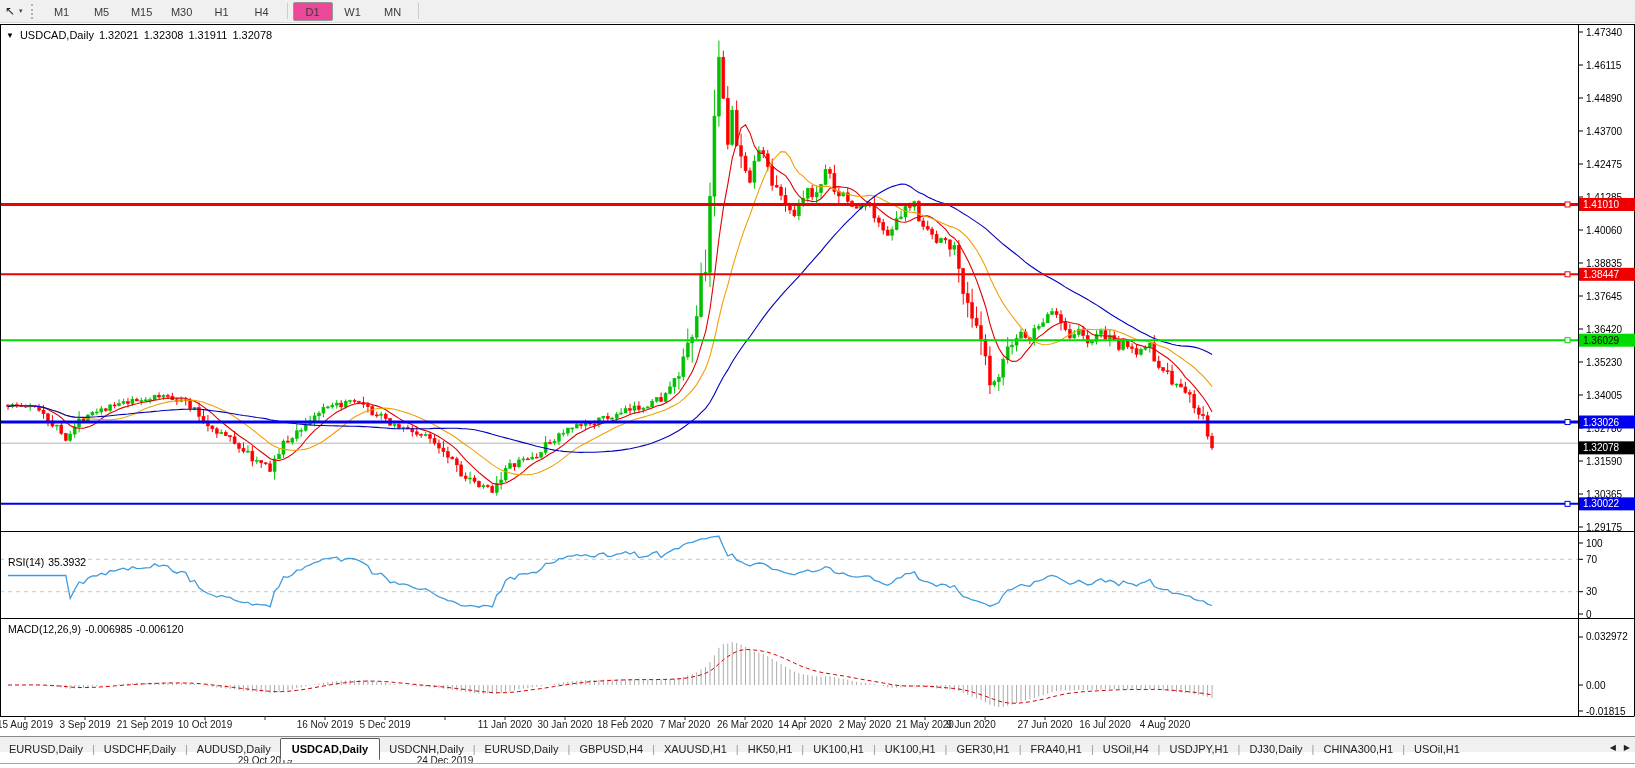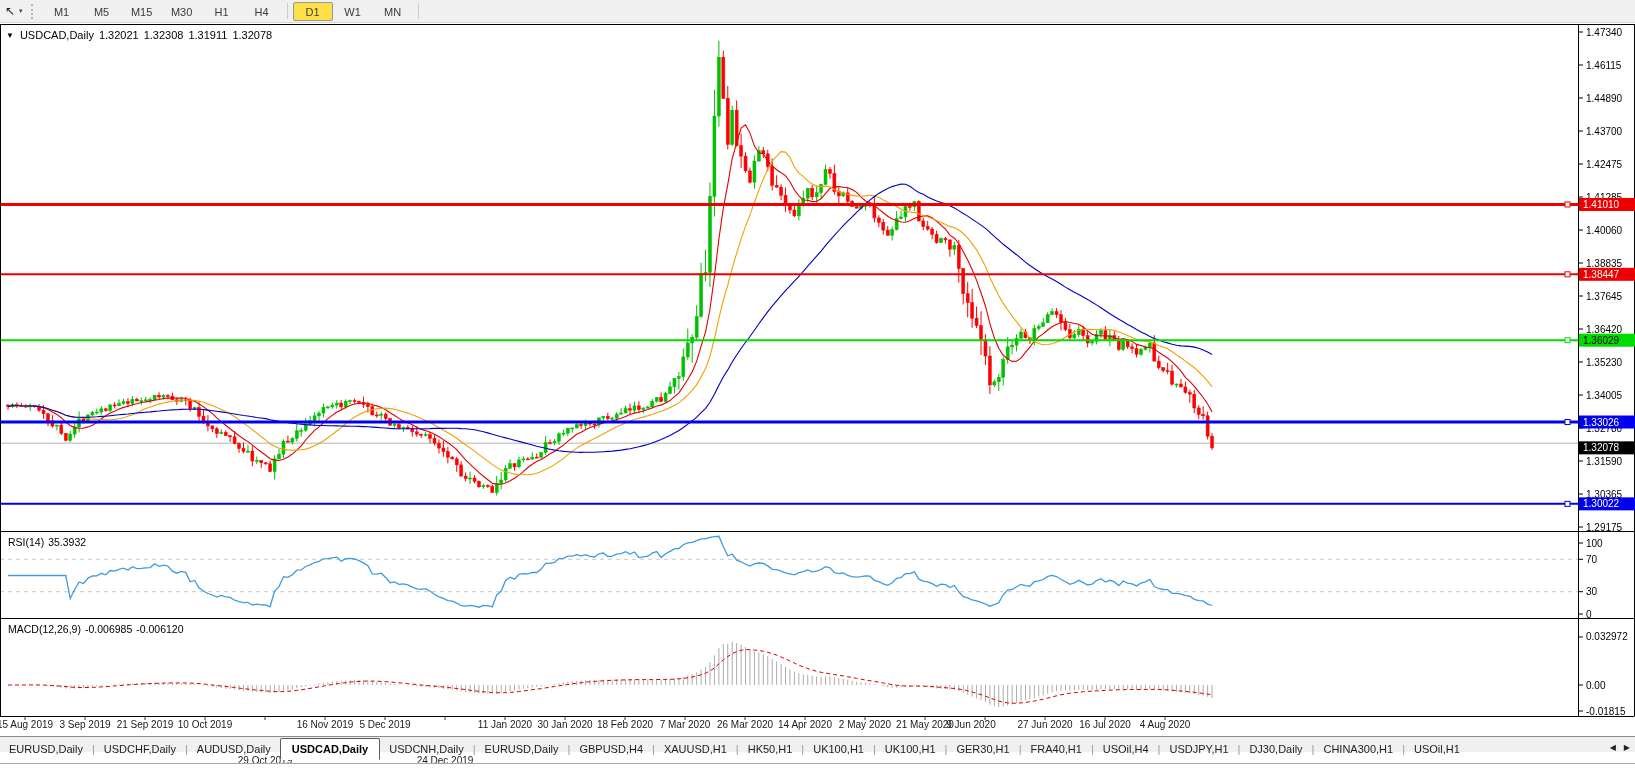--- a/index.html
+++ b/index.html
@@ -8,29 +8,29 @@
   #chart-svg{position:absolute;left:0;top:0;z-index:1}
   
   #toolbar{position:absolute;left:0;top:0;width:1635px;height:23px;background:#f0f0f0;
            border-bottom:1px solid #d9d9d9;display:flex;align-items:center;z-index:3;box-sizing:border-box;padding-left:2px}
   .cursor-wrap{display:flex;align-items:center;color:#222;padding:0 3px;cursor:default}
   .cursor-glyph{font-size:12px;line-height:12px}
   .caret{font-size:7px;margin-left:4px;color:#444}
   .handle{width:2px;height:15px;border-left:2px dotted #b3b3b3;margin:0 7px 0 5px}
   .tfbtn{min-width:24px;text-align:center;font-size:11px;color:#3a3a3a;padding:3px 7px 2px;
          border:1px solid transparent;border-radius:2px;cursor:default}
-  .tfbtn.active{background:#fde047;border-color:#979797}
+  .tfbtn.active{background:#ec4899;border-color:#979797}
   .tdiv{width:1px;height:16px;background:#cccccc;margin:0 5px}
   
   .ovl{position:absolute;z-index:2;color:#000;white-space:nowrap}
   #chart-title{left:6px;top:29px;font-size:11px;display:flex;align-items:center}
   #chart-title .tri{font-size:8px;margin-right:5px}
   #chart-title span.v{margin-left:5px}
   #chart-title span.sym{margin-left:1px}
-  #rsi-label{left:8px;top:536px;font-size:10.5px}
+  #rsi-label{left:8px;top:556px;font-size:10.5px}
   #macd-label{left:8px;top:623px;font-size:10.5px}
   #rsi-label span,#macd-label span{margin-right:4px}
   
   #dates{position:absolute;left:0;top:719px;width:1635px;height:16px;z-index:2;font-size:10px;color:#1a1a1a}
   #dates span{position:absolute;transform:translateX(-50%);white-space:nowrap}
   
   #tabbar{position:absolute;left:0;top:736px;width:1635px;height:16px;background:#f0f0f0;
           border-top:1px solid #8a8a8a;box-sizing:border-box;display:flex;align-items:flex-start;z-index:3;padding-top:2px}
   .tab{font-size:11px;color:#222;padding:4px 9px 4px;white-space:nowrap;cursor:default}
   .tab.active{background:#fff;border:1px solid #5a5a5a;border-bottom:1px solid #fff;font-weight:bold;color:#000;

